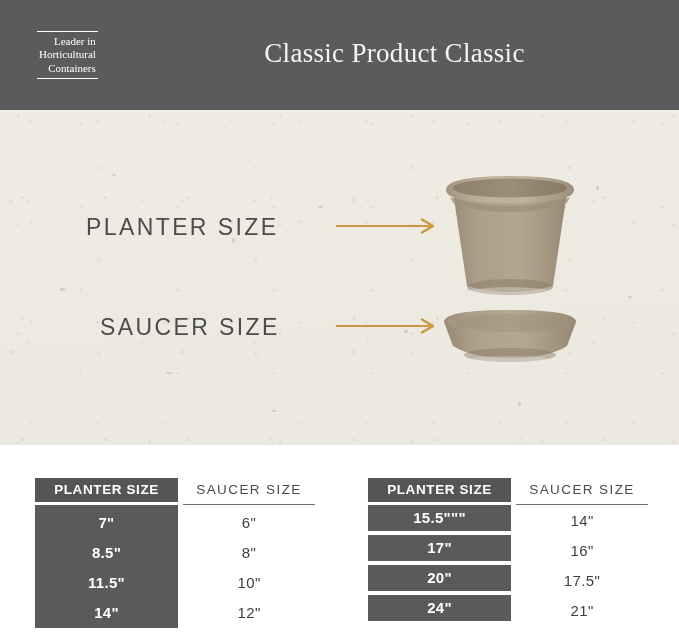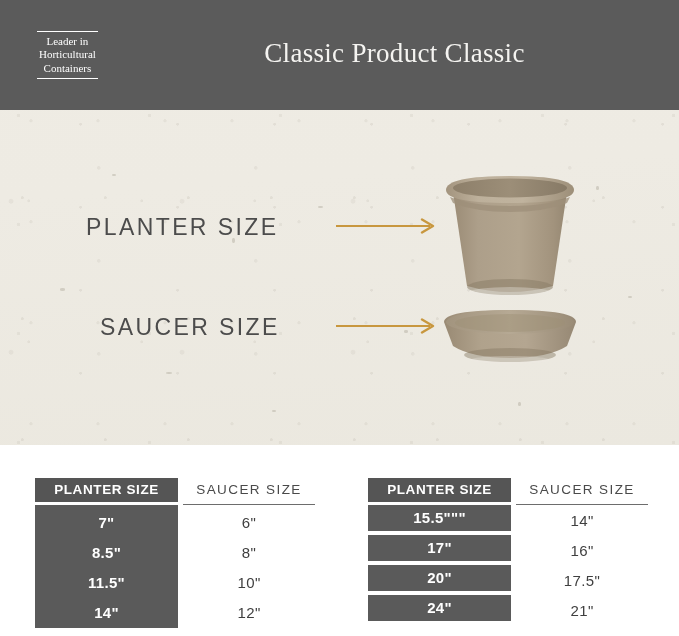--- a/index.html
+++ b/index.html
@@ -73,21 +73,21 @@
   .logo-leaf {
     position: absolute;
     left: 33px; top: 12px;
     width: 14px; height: 12px;
   }
   .logo-text {
     margin-left: 9px;
     color: #ffffff;
     font-size: 11px;
     line-height: 13.5px;
-    text-align: center;
+    text-align: right;
     font-family: "Liberation Serif", serif;
     padding: 3px 2px 3px 2px;
     border-top: 1px solid #ffffff;
     border-bottom: 1px solid #ffffff;
     white-space: pre-line;
   }
   .header-title {
     position: absolute;
     left: 0; top: 38px;
     width: 679px;

